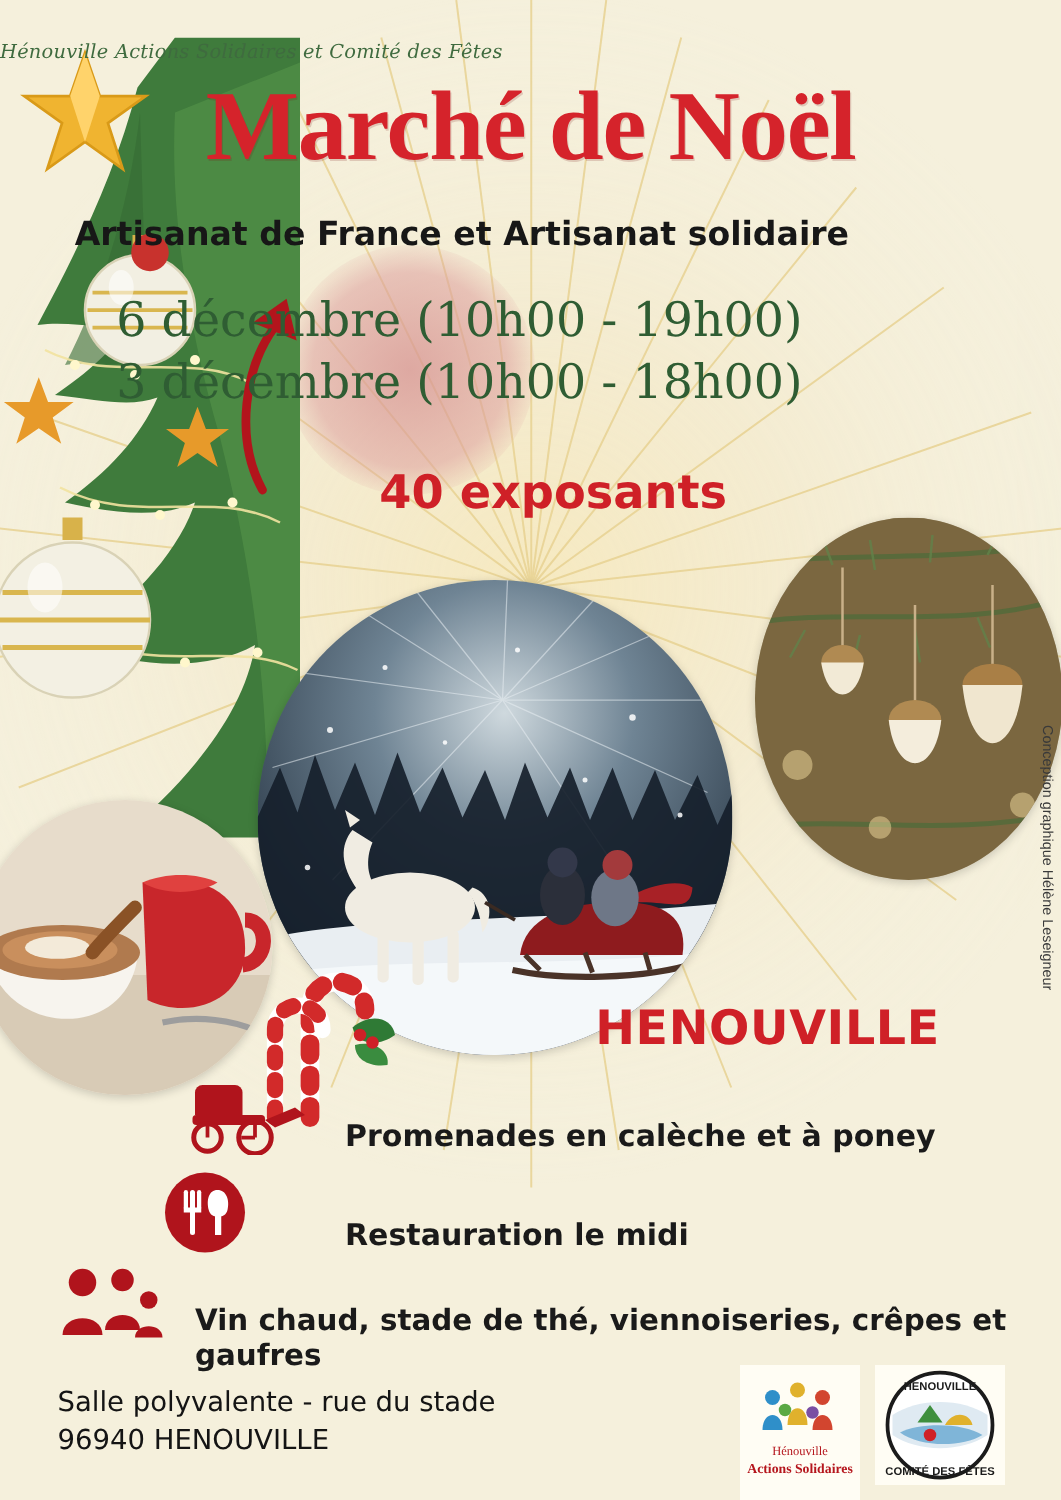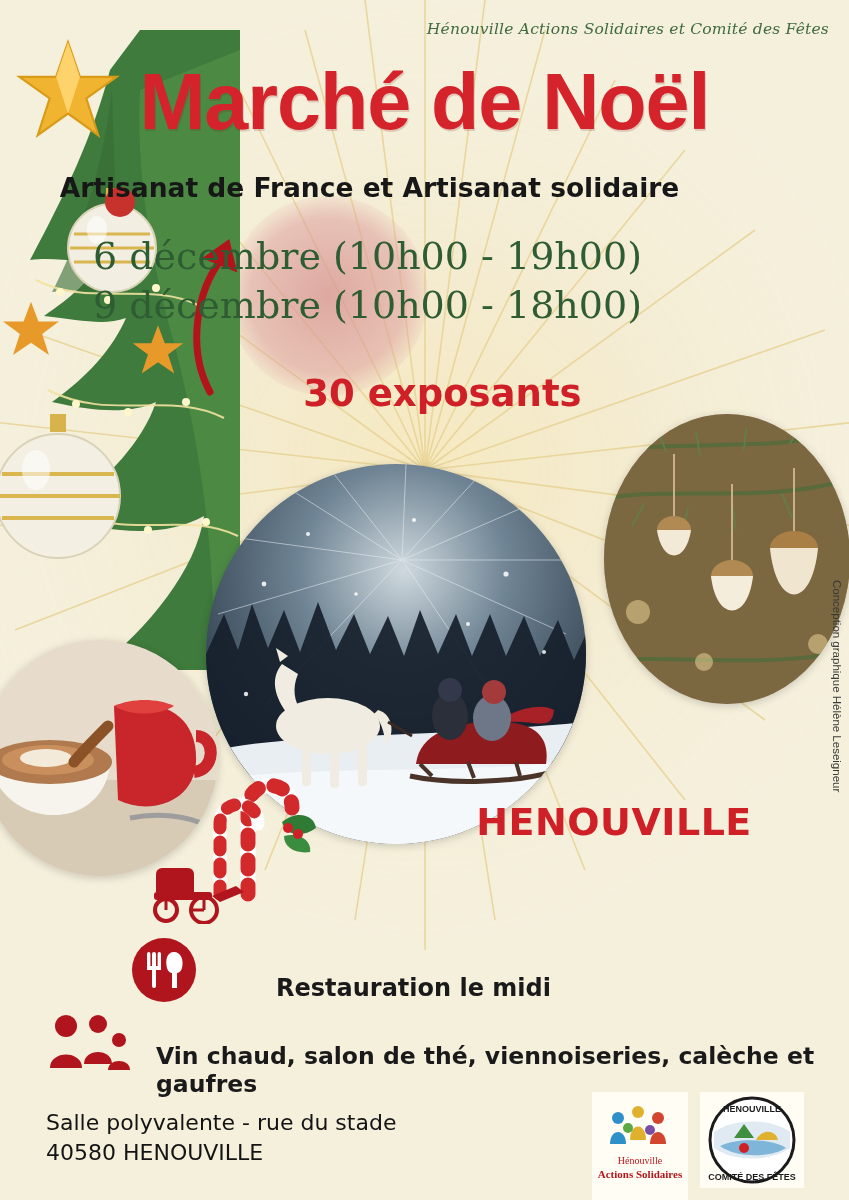--- a/index.html
+++ b/index.html
@@ -35,39 +35,39 @@
     width: 200px;
     height: 200px;
     border-radius: 50%;
     background: radial-gradient(circle at 50% 50%, rgba(214,146,146,.75) 0%, rgba(221,158,158,.55) 55%, rgba(240,214,206,0) 75%);
     pointer-events: none;
   }
 
   
   .credit-top {
     position: absolute;
-    top: 20px;
+    top: 32px;
     left: 0;
     width: 829px;
-    text-align: right;
+    text-align: left;
     font-family: "DejaVu Serif", serif;
     font-style: italic;
     font-size: 15.5px;
     color: #3f6b3f;
     letter-spacing: .2px;
   }
 
   
   .title-main {
     position: absolute;
     top: 62px;
     left: 0;
     width: 849px;
     text-align: center;
-    font-family: Liberation Sans, sans-serif;
+    font-family: Liberation Serif, serif;
     font-weight: bold;
     font-size: 79px;
     line-height: 1;
     color: #d5232b;
     letter-spacing: -1px;
     text-shadow: 1px 2px 0 rgba(120,20,20,.18);
   }
   .title-sub {
     position: absolute;
     top: 172px;
@@ -523,33 +523,34 @@
     </g>
   </svg>
 
   <div class="credit-top">Hénouville Actions Solidaires et Comité des Fêtes</div>
 
   <div class="title-main">Marché de Noël</div>
   <div class="title-sub">Artisanat de France et Artisanat solidaire</div>
 
   <div class="dates">
     <span class="d-line">6 décembre (10h00 - 19h00)</span>
-    <span class="d-line">9 décembre (10h00 - 18h00)</span>
-  </div>
-
-  <div class="exposants">30 exposants</div>
+    <span class="d-line">3 décembre (10h00 - 18h00)</span>
+  </div>
+
+  <div class="exposants">40 exposants</div>
 
   <div class="city">HENOUVILLE</div>
 
+  <div class="line-caleche">Promenades en calèche et à poney</div>
   <div class="line-resto">Restauration le midi</div>
-  <div class="line-vinchaud">Vin chaud, salon de thé,  viennoiseries, calèche et gaufres</div>
+  <div class="line-vinchaud">Vin chaud, stade de thé,  viennoiseries, crêpes et gaufres</div>
 
   <div class="address">
     <span>Salle polyvalente - rue du stade</span>
-    <span>40580 HENOUVILLE</span>
+    <span>96940 HENOUVILLE</span>
   </div>
 
   <div class="credit-side">Conception graphique Hélène Leseigneur</div>
 
   <div class="logo logo-has">
     <svg viewBox="0 0 96 96" width="96" height="96">
       <rect width="96" height="96" fill="#fffdf4"></rect>
       <g>
         <circle cx="26" cy="26" r="6" fill="#2f8fc9"></circle>
         <path d="M18 52 C 18 36, 34 36, 34 52 Z" fill="#2f8fc9"></path>

